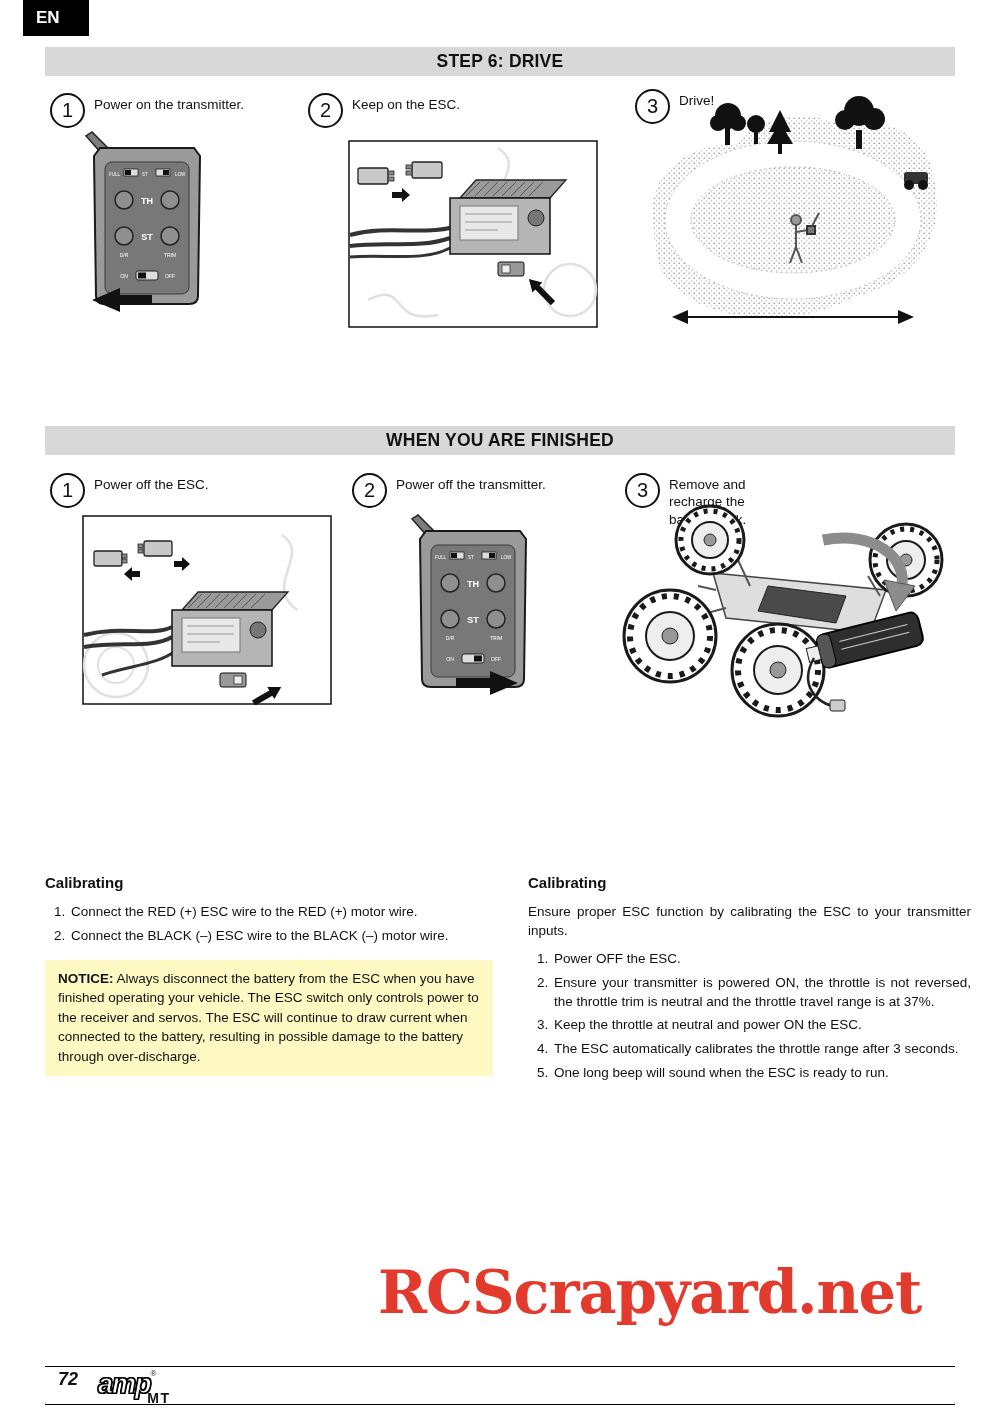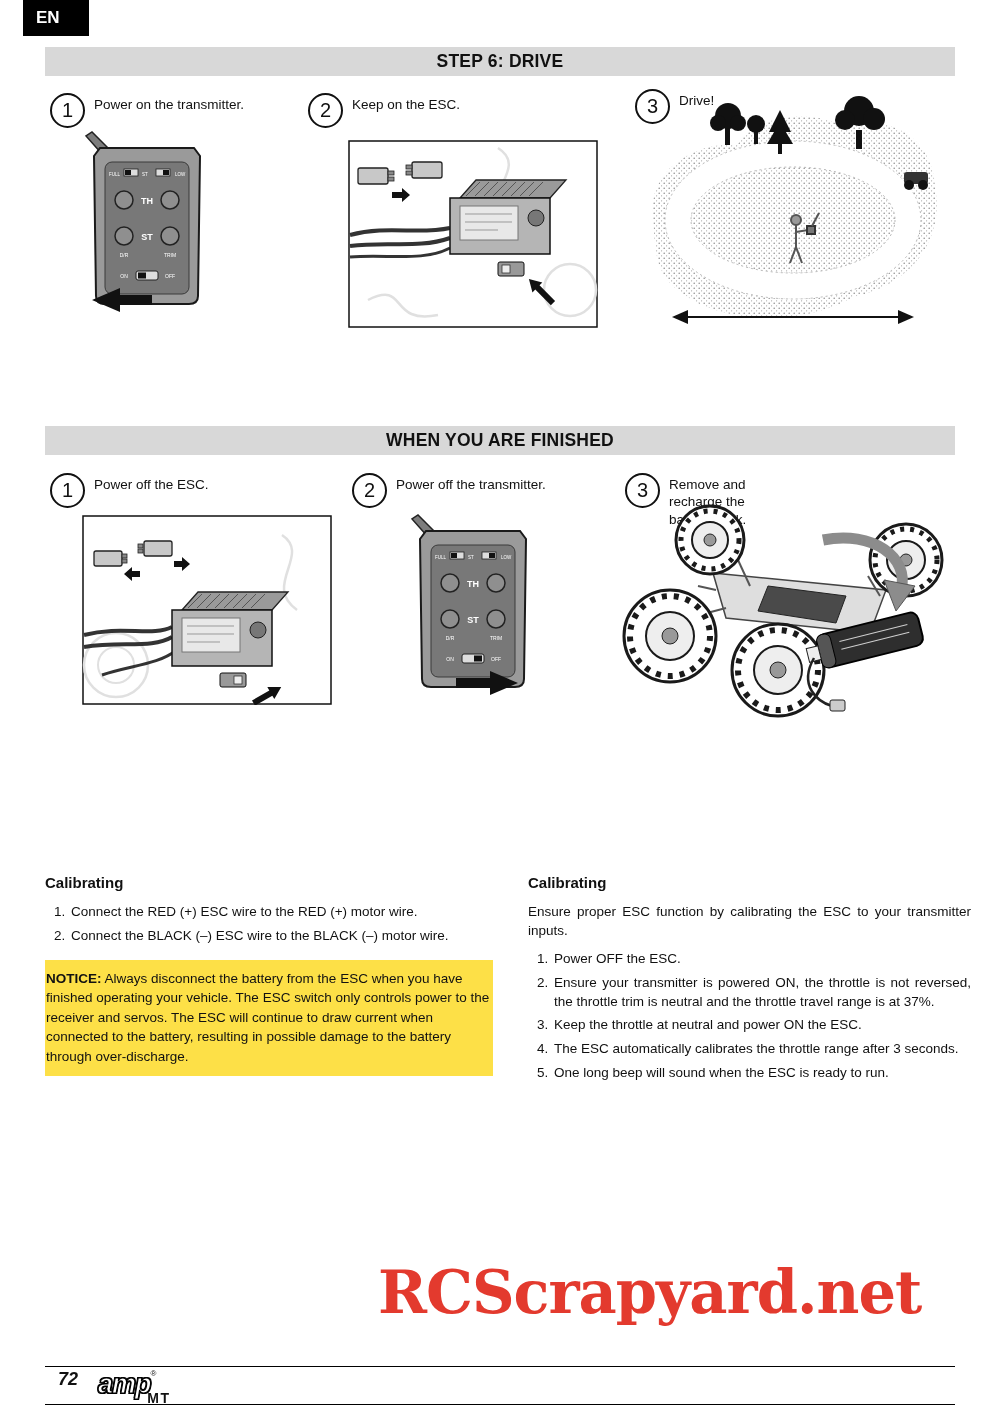--- a/index.html
+++ b/index.html
@@ -18,21 +18,21 @@
   .w80{max-width:80px;}
   .illus{position:absolute;}
   .col{position:absolute;top:872px;font-size:13.5px;line-height:1.4;}
   .col h3{margin:0 0 10px 0;font-size:15px;}
   .col-left{left:45px;width:448px;}
   .col-right{left:528px;width:443px;}
   .col ol{margin:0;padding-left:24px;}
   .col ol li{margin-bottom:5px;padding-left:2px;}
   .col-right ol li{text-align:justify;}
   .col-right .intro{margin:0 0 9px 0;text-align:justify;}
-  .notice{margin-top:14px;background:#fde047;padding:9px 1px;line-height:1.45;}
+  .notice{margin-top:14px;background:#fef9c3;padding:9px 13px;line-height:1.45;}
   .b{font-weight:bold;}
   .watermark{position:absolute;left:378px;top:1258px;font-family:"DejaVu Serif",serif;font-weight:bold;
         font-size:59px;color:#e33a2e;white-space:nowrap;letter-spacing:-1px;}
   .rule{position:absolute;left:45px;width:910px;border-top:1.6px solid #000;}
   #rule-top{top:1366px;} #rule-bottom{top:1404px;}
   .footer{position:absolute;left:58px;top:1369px;display:flex;align-items:flex-start;gap:20px;height:32px;}
   .page-num{font-size:18px;font-weight:bold;font-style:italic;}
   .brand{position:relative;display:inline-block;padding-right:10px;}
   .brand-name{font-size:27px;font-weight:900;font-style:italic;letter-spacing:-1px;color:#fff;
         -webkit-text-stroke:1.2px #000;

